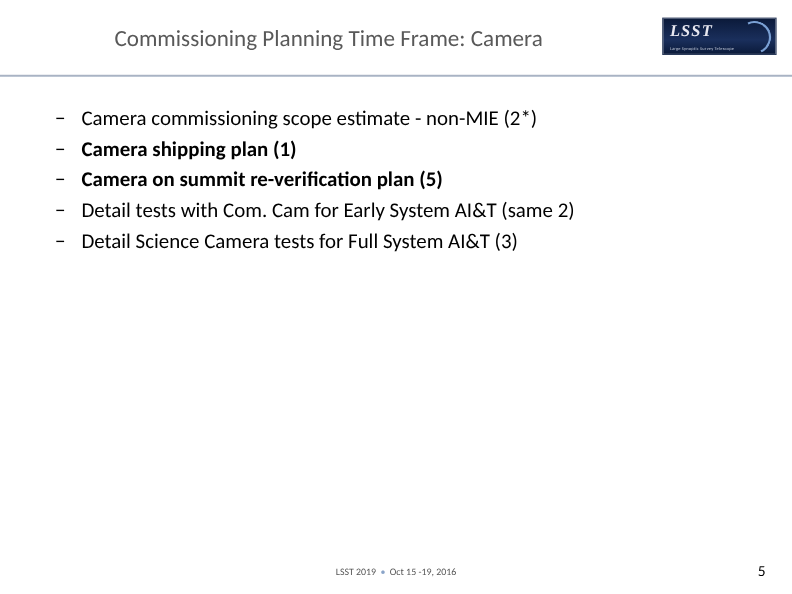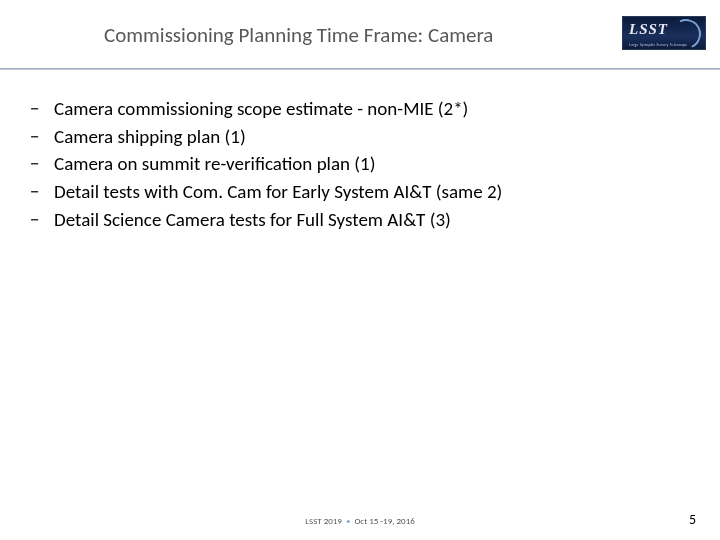--- a/index.html
+++ b/index.html
@@ -18,21 +18,21 @@
   }
   .title {
     font-size: 21px;
     color: #595959;
     font-weight: 400;
   }
   .logo {
     position: absolute;
     right: 14px;
     top: 16px;
-    width: 84px;
+    width: 104px;
     height: 34px;
   }
   .logo-img {
     width: 100%;
     height: 100%;
     background: linear-gradient(180deg, #0b1a3a 0%, #1a2f5c 60%, #0b1a3a 100%);
     border: 1px solid #2a3a5a;
     position: relative;
     overflow: hidden;
   }
@@ -69,42 +69,42 @@
   }
   .divider {
     position: absolute;
     left: 0;
     right: 0;
     top: 68px;
     height: 2px;
     background: linear-gradient(180deg, #9aa6b8 0%, #c8d0dc 100%);
   }
   .content {
-    padding: 24px 40px 0 24px;
+    padding: 24px 40px 0 44px;
   }
   ul.bullets {
     list-style: none;
   }
   ul.bullets li {
     position: relative;
     padding-left: 30px;
     font-size: 19px;
     line-height: 1.35;
     color: #000;
     margin-bottom: 2px;
   }
   ul.bullets li::before {
     content: "−";
     position: absolute;
     left: 6px;
     top: 0;
     color: #000;
     font-size: 19px;
   }
-  .bold { font-weight: 400; }
+  .bold { font-weight: 700; }
   .footer {
     position: absolute;
     bottom: 14px;
     left: 0;
     right: 0;
     text-align: center;
     font-size: 9px;
     color: #555;
   }
   .footer .dot {
@@ -131,21 +131,21 @@
       <div class="logo-sub">Large Synoptic Survey Telescope</div>
     </div>
   </div>
 </div>
 <div class="divider"></div>
 
 <div class="content">
   <ul class="bullets">
     <li><span>Camera commissioning scope estimate - non-MIE (2*)</span></li>
     <li><span class="bold">Camera shipping plan (1)</span></li>
-    <li><span class="bold">Camera on summit  re-verification plan (1)</span></li>
+    <li><span class="bold">Camera on summit  re-verification plan (5)</span></li>
     <li><span>Detail tests with Com. Cam for Early System AI&amp;T (same 2)</span></li>
     <li><span>Detail Science Camera tests for Full System AI&amp;T (3)</span></li>
   </ul>
 </div>
 
 <div class="footer">
   <span>LSST 2019</span><span class="dot">•</span><span>Oct 15 -19, 2016</span>
 </div>
 <div class="pagenum">5</div>
 

